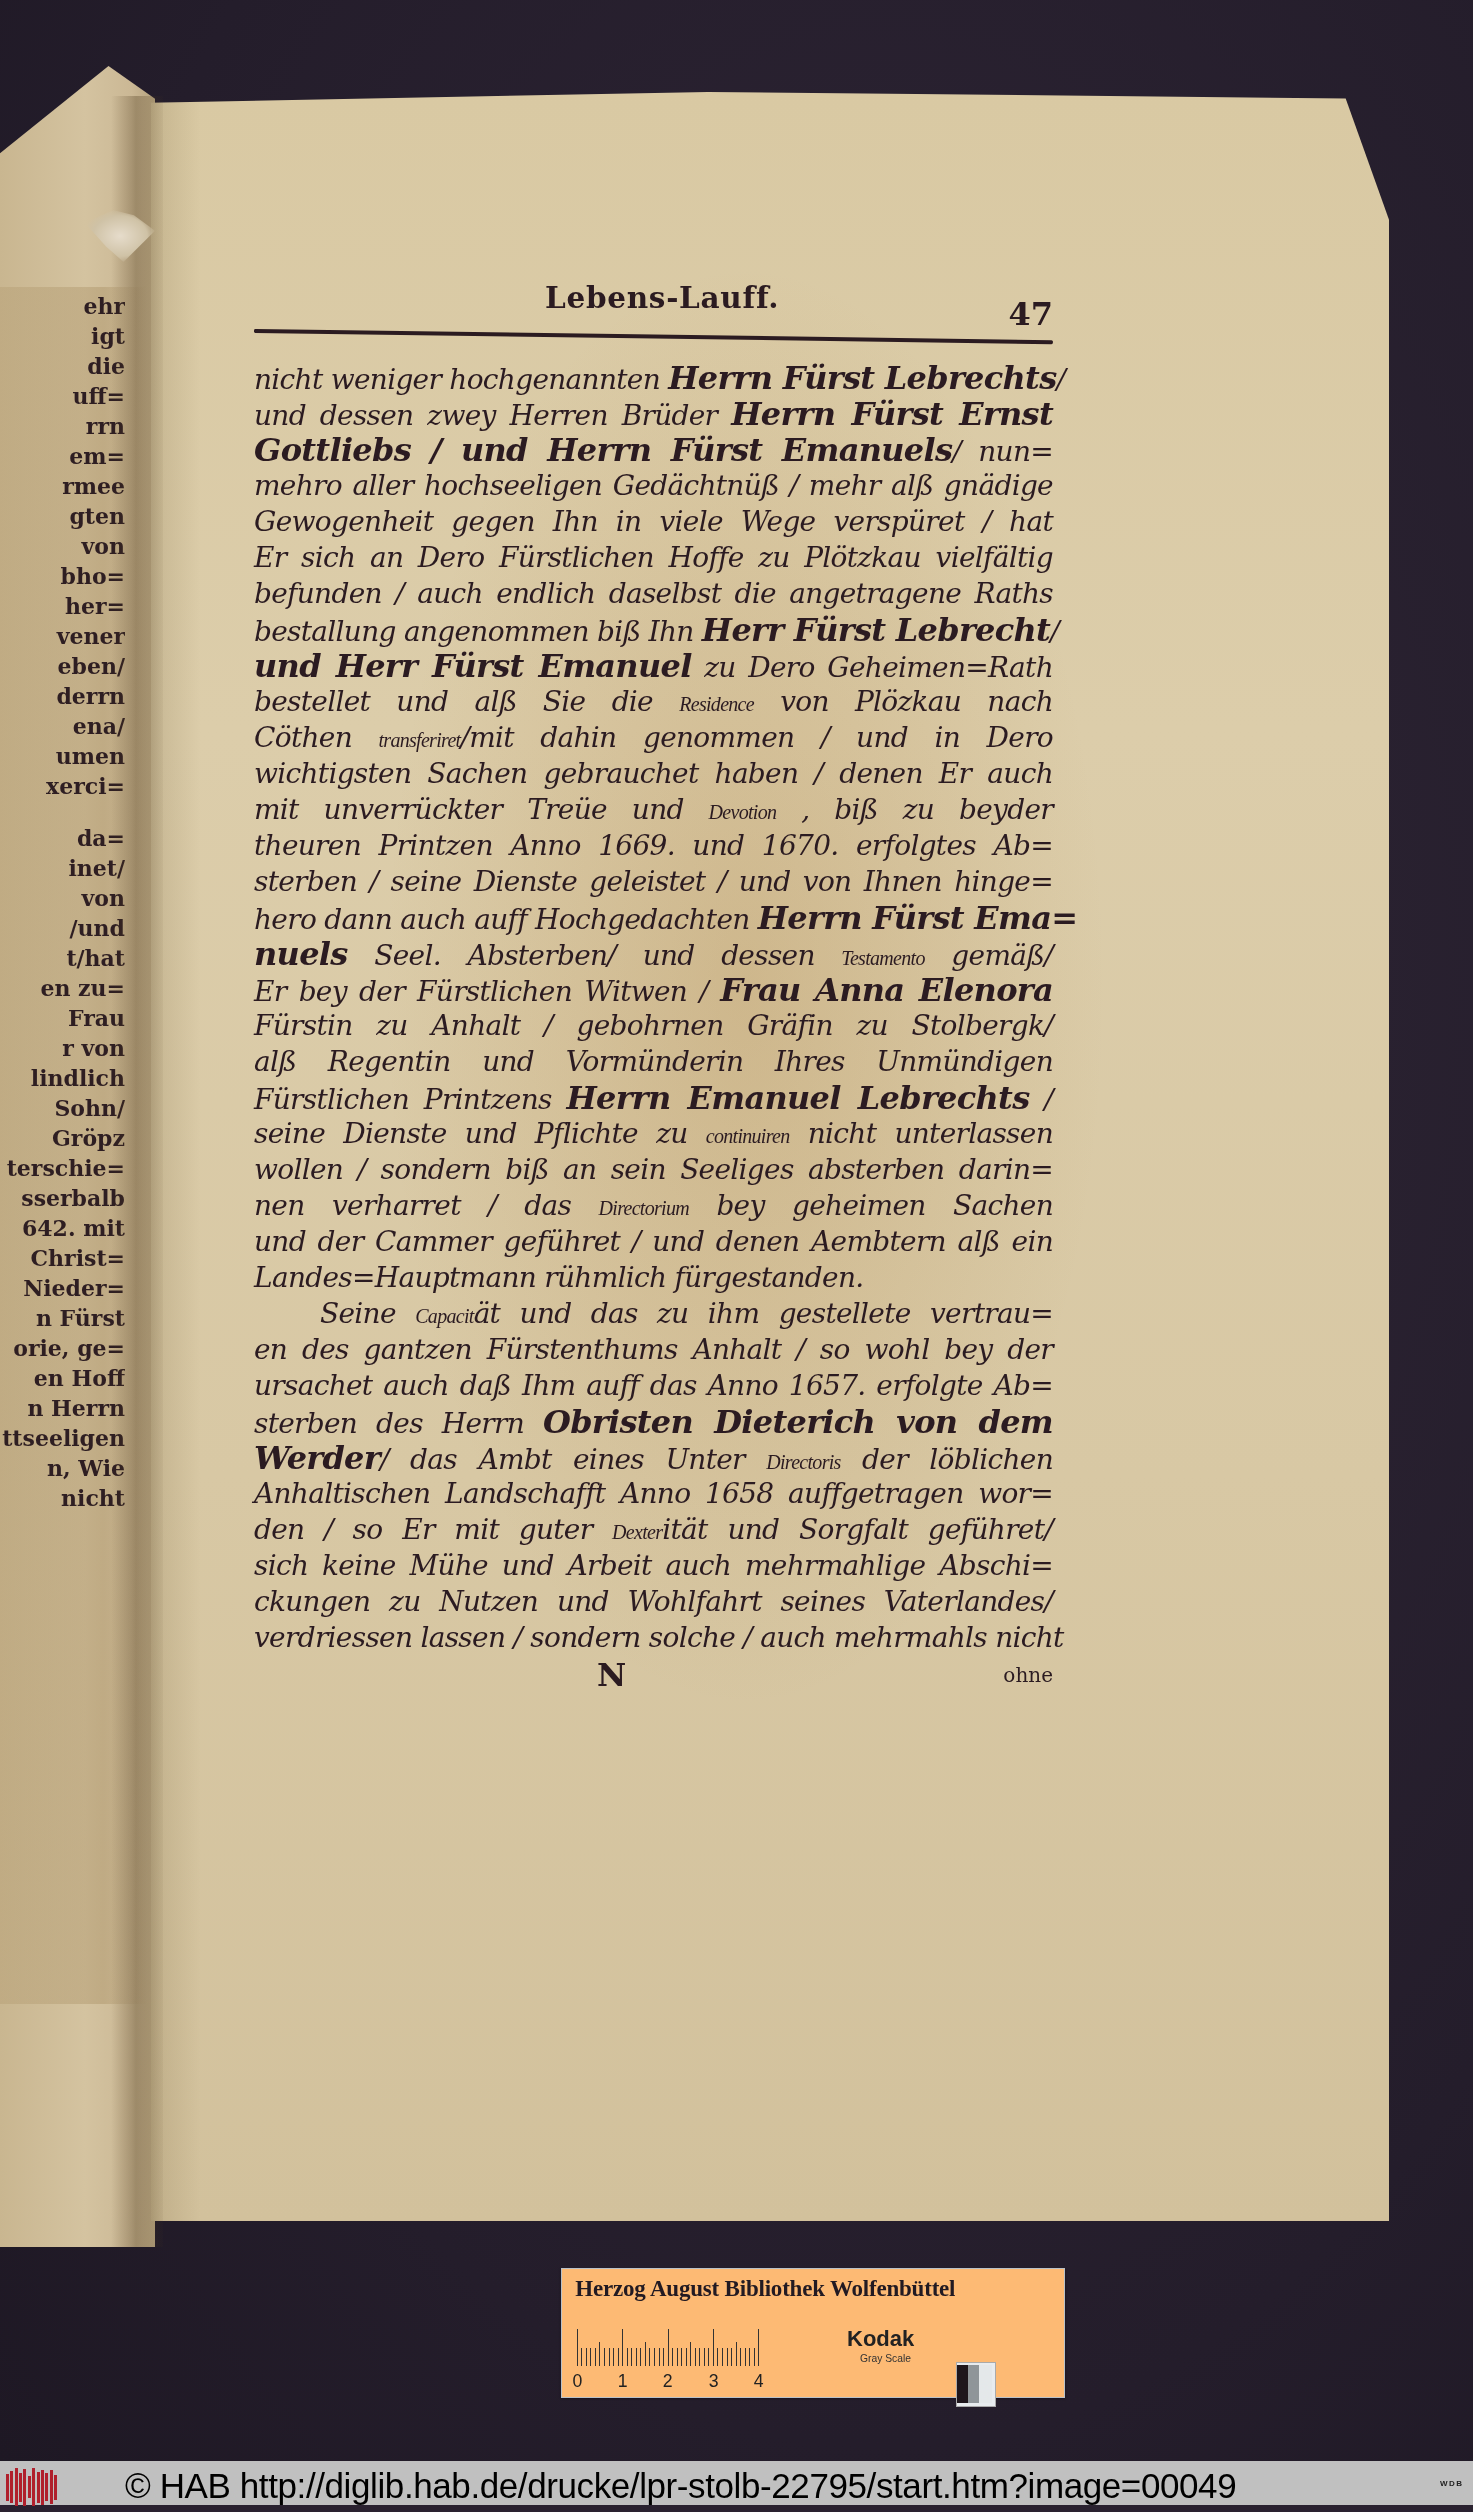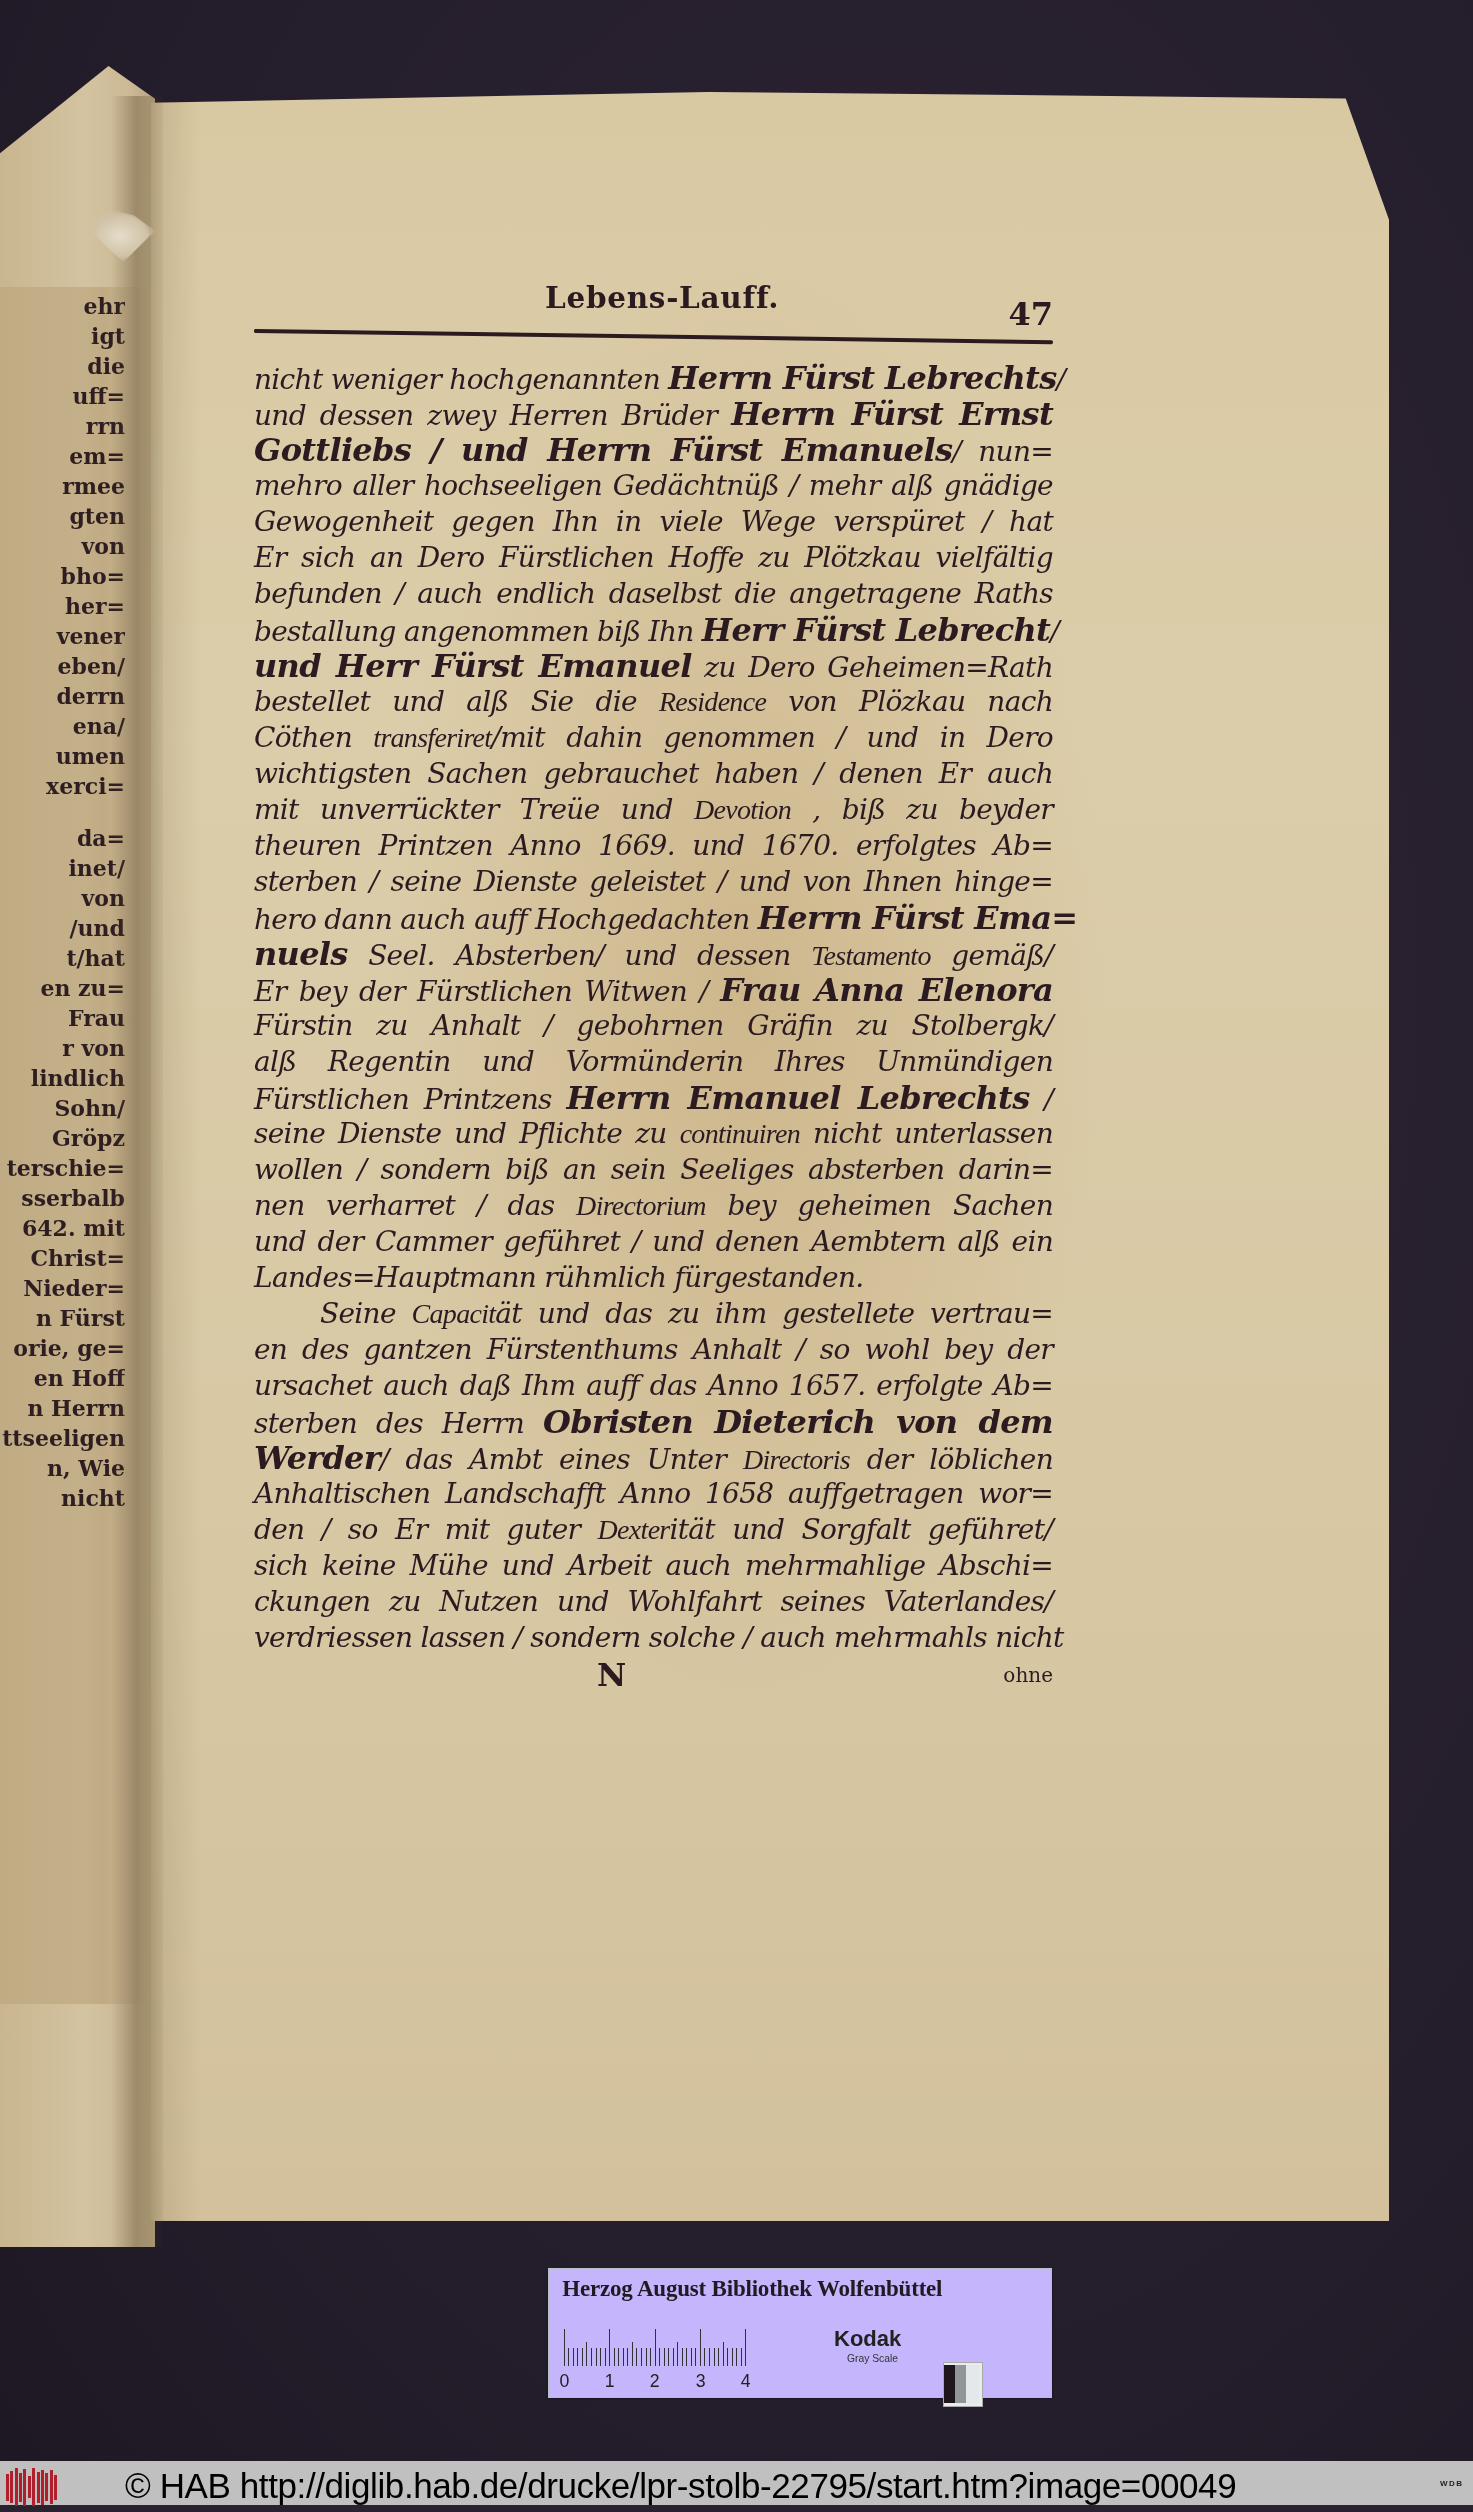--- a/index.html
+++ b/index.html
@@ -82,36 +82,36 @@
   }
   .line {
     display: block; white-space: nowrap; text-align: justify;
     text-align-last: justify; height: 36px; overflow: visible;
     letter-spacing: -0.7px;
     font-style: italic;
   }
   .line.last { text-align-last: left; }
   .line.indent { padding-left: 66px; }
   .b { font-weight: bold; font-size: 32px; letter-spacing: -0.7px; }
-  .latin { font-family: "Liberation Serif", serif; font-size: 28px; }
+  .latin { font-family: "Liberation Serif", serif; font-size: 20px; }
   .catchword-row {
     position: relative; height: 44px; margin-top: 0;
   }
   .signature {
     position: absolute; left: 343px; top: 0;
     font-weight: bold; font-size: 32px;
   }
   .catchword {
     position: absolute; right: 0; top: 7.4px;
     font-size: 20px;
   }
   
   .scale-card {
-    position: absolute; left: 548px; top: 2268px; width: 502px; height: 128px;
-    background: #c4b5fd; border: 0.7px solid #b9c1c8;
+    position: absolute; left: 561px; top: 2268px; width: 502px; height: 128px;
+    background: #fdba74; border: 0.7px solid #b9c1c8;
     box-shadow: 0 0.7px 2.2px rgba(0,0,0,0.5);
   }
   .card-title {
     position: absolute; left: 13.3px; top: 7.4px;
     font-family: "Liberation Serif", serif; font-weight: bold; font-size: 23px;
     color: #221a22; white-space: nowrap; letter-spacing: -0.2px;
   }
   .ruler {
     position: absolute; left: 14.7px; top: 57px; width: 192px; height: 66px;
   }

